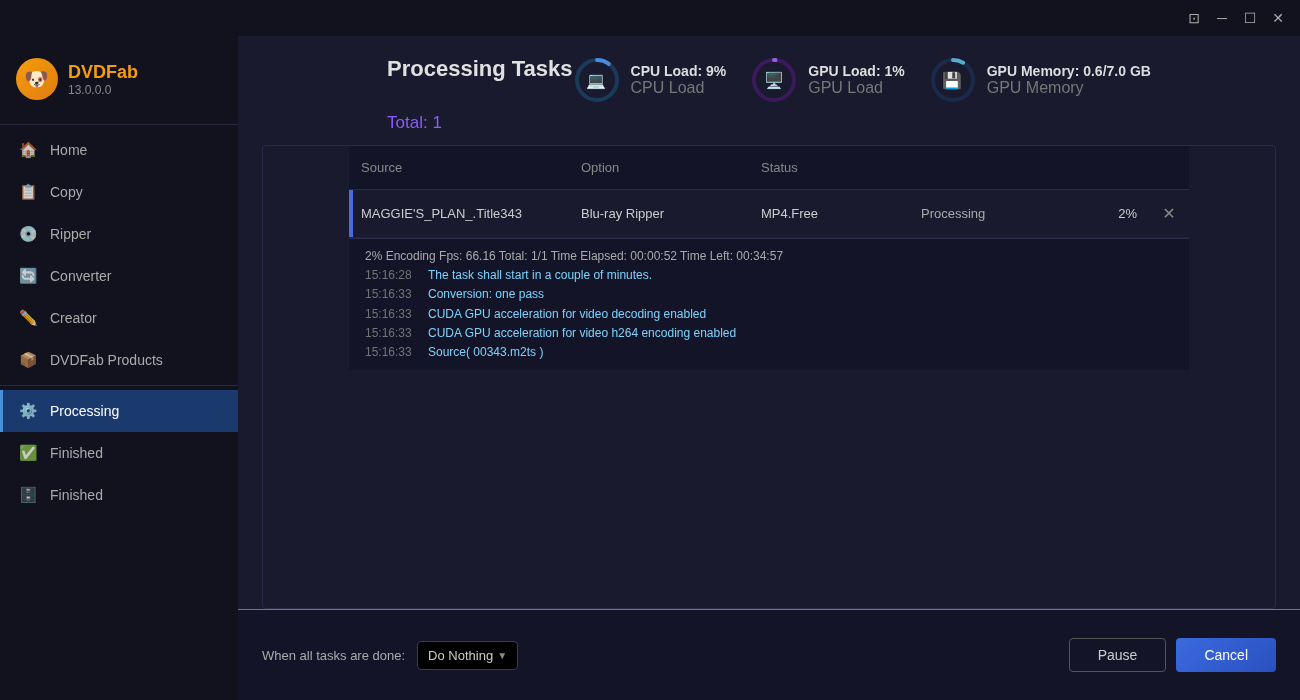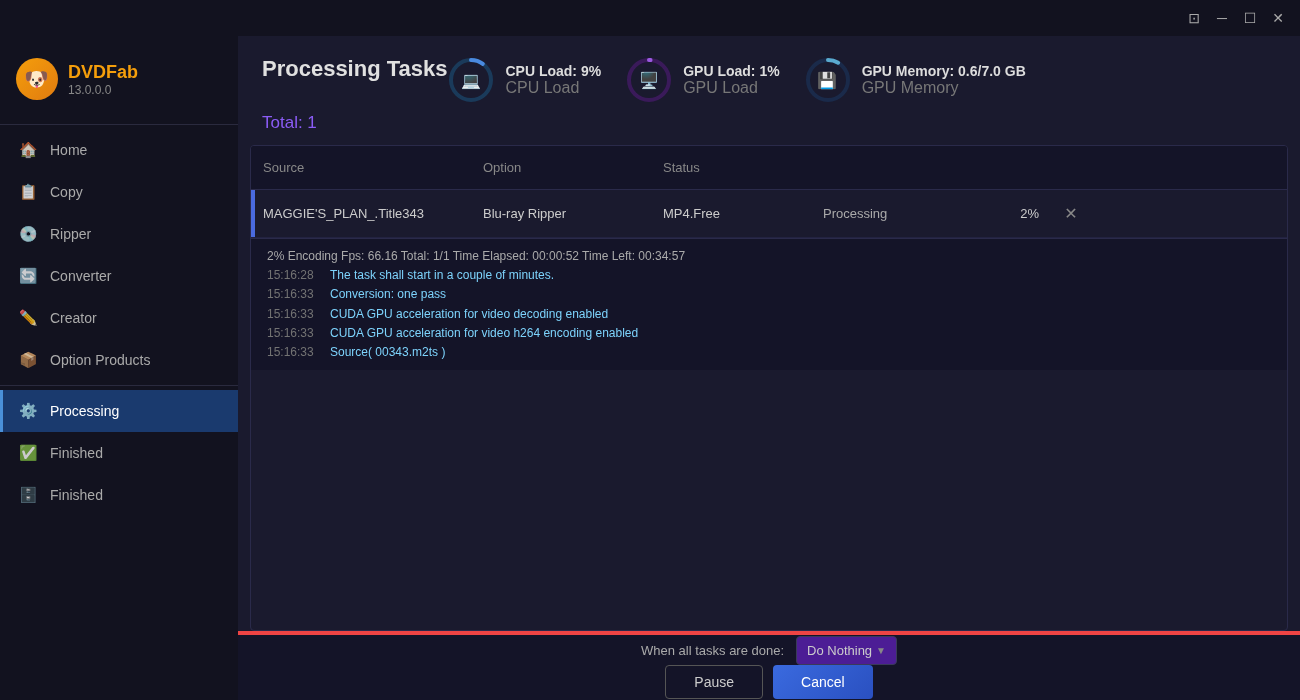--- a/index.html
+++ b/index.html
@@ -127,21 +127,21 @@
       display: flex;
       flex-direction: column;
       height: calc(700px - 36px);
     }
 
     
     .main-header {
       padding: 20px 24px 12px 24px;
       display: flex;
       align-items: flex-start;
-      justify-content: flex-start;
+      justify-content: center;
     }
     .page-title-area h1 {
       font-size: 22px;
       font-weight: 600;
       color: #e0e0e0;
       margin-bottom: 6px;
     }
     .total-label {
       font-size: 17px;
       color: #8b5cf6;
@@ -169,26 +169,27 @@
       color: #ddd;
     }
     .stat-label {
       font-size: 16px;
       color: #777;
     }
 
     
     .table-area {
       flex: 1;
-      margin: 0 12px;
+      margin: 0 24px;
       border: 1px solid #2a2a4a;
       border-radius: 4px;
       overflow: hidden;
       display: flex;
       flex-direction: column;
+      align-items: center;
     }
     .table-header {
       display: grid;
       grid-template-columns: 220px 180px 160px 160px 80px 40px;
       background: #141428;
       border-bottom: 1px solid #2a2a4a;
       padding: 10px 0;
     }
     .table-header-cell {
       padding: 4px 12px;
@@ -257,42 +258,41 @@
     }
     .log-msg {
       color: #7dd3fc;
     }
     .log-progress {
       color: #aaa;
     }
 
     
     .main-footer {
-      padding: 1px 24px;
+      padding: 28px 24px;
       display: flex;
       align-items: center;
       justify-content: space-between;
       background: #141428;
-      border-top: 4px solid #ef4444;
-      flex-direction: column;
+      border-top: 1px solid #ef4444;
     }
     .footer-left {
       display: flex;
       align-items: center;
       gap: 12px;
     }
     .footer-label {
       font-size: 13px;
       color: #aaa;
     }
     .dropdown {
       display: flex;
       align-items: center;
       gap: 4px;
-      background: #4c1d95;
+      background: #000000;
       border: 1px solid #3a3a5a;
       border-radius: 4px;
       padding: 6px 10px;
       cursor: pointer;
       font-size: 13px;
       color: #ccc;
     }
     .dropdown-arrow {
       font-size: 10px;
       color: #888;
@@ -383,21 +383,21 @@
   <div class="sidebar-item">
     <span class="sidebar-icon">🔄</span>
     <span>Converter</span>
   </div>
   <div class="sidebar-item">
     <span class="sidebar-icon">✏️</span>
     <span>Creator</span>
   </div>
   <div class="sidebar-item">
     <span class="sidebar-icon">📦</span>
-    <span>Option Products</span>
+    <span>DVDFab Products</span>
   </div>
 
   <div class="sidebar-divider"></div>
 
   <div class="sidebar-item active">
     <span class="sidebar-icon">⚙️</span>
     <span>Processing</span>
   </div>
   <div class="sidebar-item">
     <span class="sidebar-icon">✅</span>

